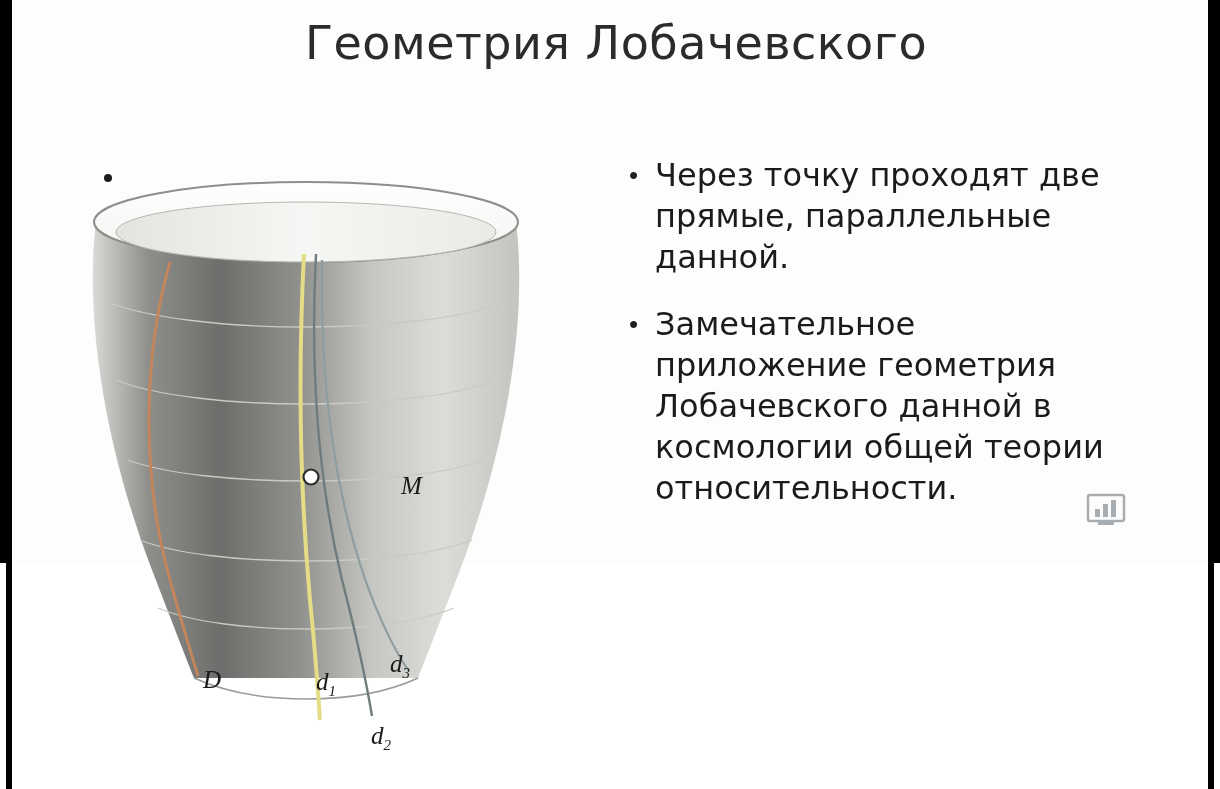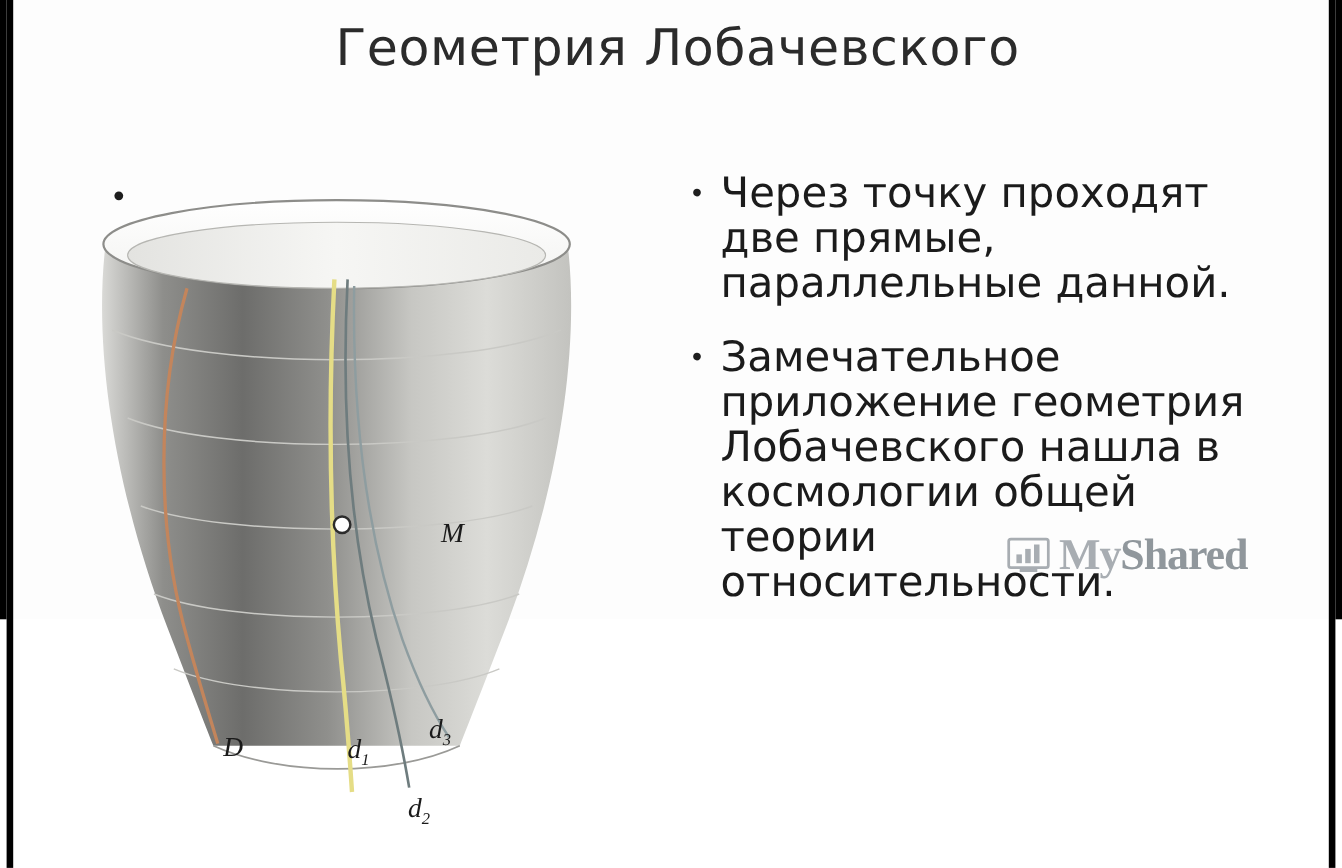--- a/index.html
+++ b/index.html
@@ -92,21 +92,21 @@
   .bullet-dot {
     flex: 0 0 34px;
     font-size: 26px;
     line-height: 40px;
     color: #1e1e1e;
     text-align: left;
     padding-left: 8px;
     box-sizing: border-box;
   }
   .bullet-text {
-    font-size: 38px;
+    font-size: 32px;
     line-height: 41px;
     color: #1b1b1b;
     font-family: "DejaVu Sans", sans-serif;
     max-width: 480px;
   }
 
   
   .watermark {
     position: absolute;
     right: 80px;
@@ -223,29 +223,28 @@
 
   <div class="bullets">
 
     <div class="bullet">
       <div class="bullet-dot">•</div>
       <div class="bullet-text">Через точку проходят две прямые, параллельные данной.</div>
     </div>
 
     <div class="bullet">
       <div class="bullet-dot">•</div>
-      <div class="bullet-text">Замечательное приложение геометрия Лобачевского нашла в космологии общей теории относительности.</div>
+      <div class="bullet-text">Замечательное приложение геометрия Лобачевского данной в космологии общей теории относительности.</div>
     </div>
 
   </div>
 
   <div class="watermark">
     <svg class="wm-icon" viewBox="0 0 40 36">
       <rect x="2" y="4" width="36" height="26" rx="2" fill="none" stroke="#9aa0a6" stroke-width="2.5"></rect>
       <rect x="9" y="18" width="5" height="8" fill="#9aa0a6"></rect>
       <rect x="17" y="13" width="5" height="13" fill="#9aa0a6"></rect>
       <rect x="25" y="9" width="5" height="17" fill="#9aa0a6"></rect>
       <rect x="12" y="31" width="16" height="3" fill="#9aa0a6"></rect>
     </svg>
-    <div class="wm-text"><span>My</span><span class="sh">Shared</span></div>
   </div>
 
 </div>
 
 </body></html>

